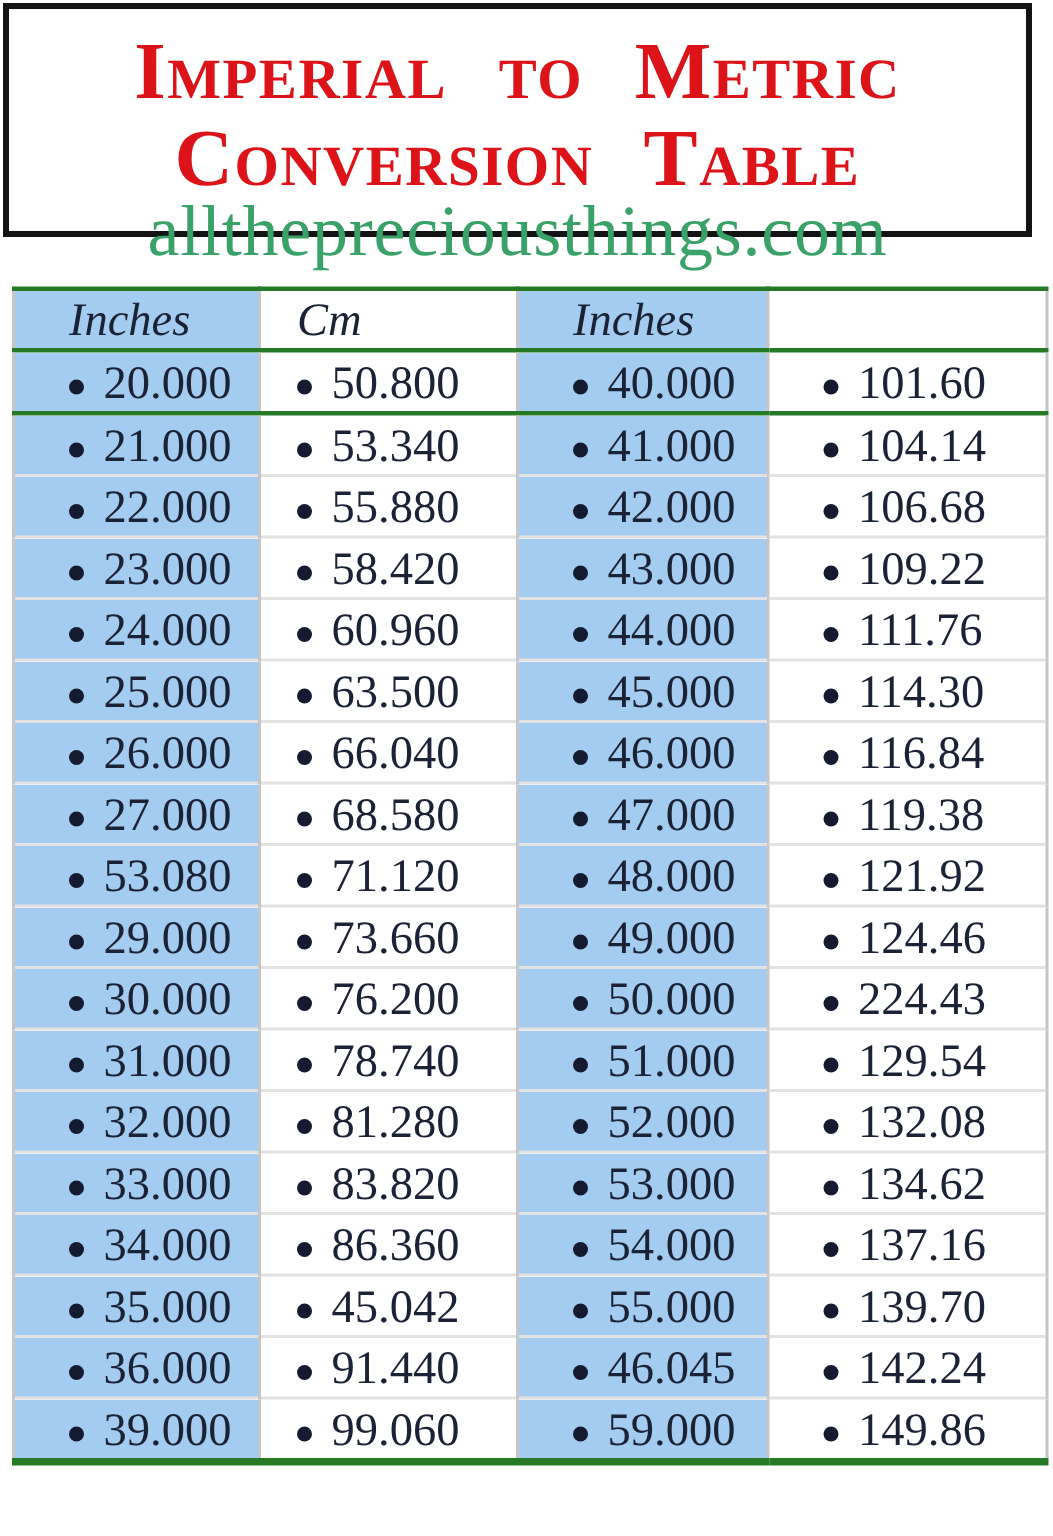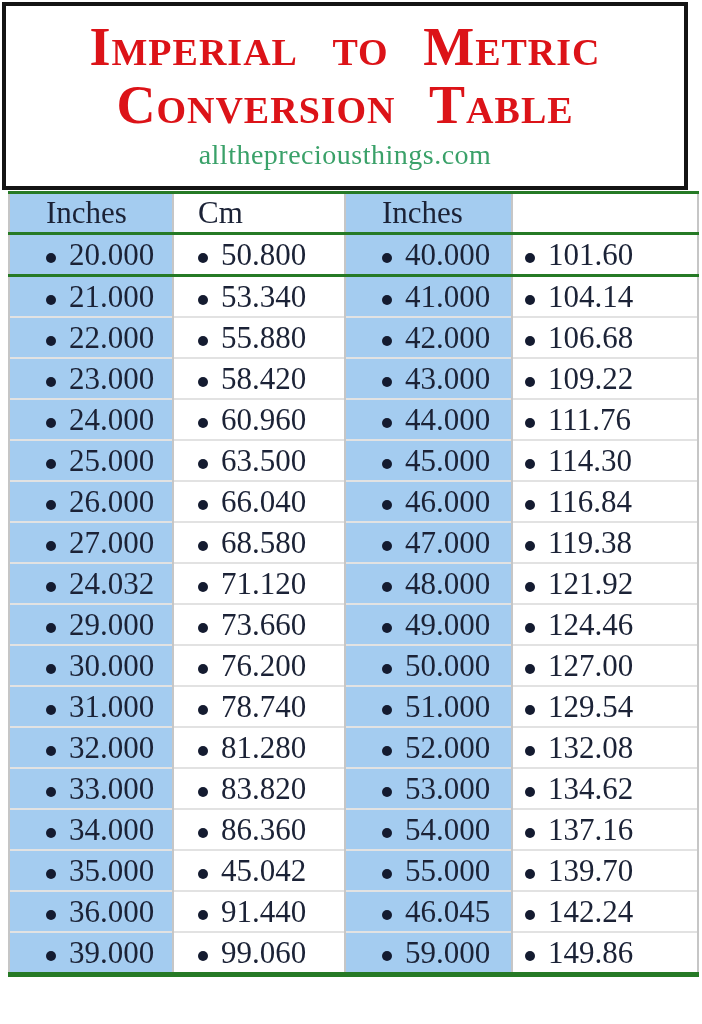--- a/index.html
+++ b/index.html
@@ -15,40 +15,40 @@
     background: #ffffff;
     overflow: hidden;
   }
 
   
   .header-box {
     position: absolute;
     left: 2px;
     top: 2px;
     width: 686px;
-    height: 188px;
+    height: 156px;
     box-sizing: border-box;
     border: 4px solid #141414;
     background: #ffffff;
     text-align: center;
   }
   .title {
     color: #DC1318;
     font-weight: bold;
     font-variant: small-caps;
     font-size: 54px;
     line-height: 58px;
     letter-spacing: 1px;
     word-spacing: 20px;
     white-space: nowrap;
   }
   .title.first { margin-top: 12px; }
   .website {
     color: #3AA169;
-    font-size: 28px;
+    font-size: 48px;
     line-height: 42px;
     letter-spacing: 0.5px;
   }
 
   
   .conv-table {
     position: absolute;
     left: 8px;
     top: 191px;
     width: 689px;
@@ -61,30 +61,30 @@
     border-right: 1px solid #C6C6C6;
   }
   .conv-table th, .conv-table td {
     border-left: 2px solid #C6C6C6;
     border-right: 2px solid #C6C6C6;
     font-weight: normal;
     text-align: left;
     overflow: hidden;
     white-space: nowrap;
   }
-  .conv-table th { height: 30px; }
+  .conv-table th { height: 30px; font-style: italic; }
   .conv-table td { height: 37px; }
 
   .c-blue  { background: #A4CCF0; }
   .c-white { background: #FFFFFF; }
 
   .conv-table th:nth-child(1), .conv-table td:nth-child(1) { padding-left: 36px; }
   .conv-table th:nth-child(2), .conv-table td:nth-child(2) { padding-left: 24px; }
   .conv-table th:nth-child(3), .conv-table td:nth-child(3) { padding-left: 36px; }
-  .conv-table th:nth-child(4), .conv-table td:nth-child(4) { padding-left: 12px; margin-top: 40px; }
+  .conv-table th:nth-child(4), .conv-table td:nth-child(4) { padding-left: 36px; margin-top: 40px; }
 
   
   .conv-table thead th { border-bottom: 3px solid #267A26; }
   
   .conv-table tbody td { border-top: 2px solid #E2E2E2; }
   
   .conv-table tbody tr:first-child td { border-bottom: 3px solid #267A26; }
   
   .conv-table tbody tr:last-child td { border-bottom: 5px solid #267A26; }
 
@@ -169,36 +169,36 @@
       <td class="c-blue"><span class="val">46.000</span></td>
       <td class="c-white"><span class="val">116.84</span></td>
     </tr>
         <tr>
       <td class="c-blue"><span class="val">27.000</span></td>
       <td class="c-white"><span class="val">68.580</span></td>
       <td class="c-blue"><span class="val">47.000</span></td>
       <td class="c-white"><span class="val">119.38</span></td>
     </tr>
         <tr>
-      <td class="c-blue"><span class="val">24.032</span></td>
+      <td class="c-blue"><span class="val">53.080</span></td>
       <td class="c-white"><span class="val">71.120</span></td>
       <td class="c-blue"><span class="val">48.000</span></td>
       <td class="c-white"><span class="val">121.92</span></td>
     </tr>
         <tr>
       <td class="c-blue"><span class="val">29.000</span></td>
       <td class="c-white"><span class="val">73.660</span></td>
       <td class="c-blue"><span class="val">49.000</span></td>
       <td class="c-white"><span class="val">124.46</span></td>
     </tr>
         <tr>
       <td class="c-blue"><span class="val">30.000</span></td>
       <td class="c-white"><span class="val">76.200</span></td>
       <td class="c-blue"><span class="val">50.000</span></td>
-      <td class="c-white"><span class="val">127.00</span></td>
+      <td class="c-white"><span class="val">224.43</span></td>
     </tr>
         <tr>
       <td class="c-blue"><span class="val">31.000</span></td>
       <td class="c-white"><span class="val">78.740</span></td>
       <td class="c-blue"><span class="val">51.000</span></td>
       <td class="c-white"><span class="val">129.54</span></td>
     </tr>
         <tr>
       <td class="c-blue"><span class="val">32.000</span></td>
       <td class="c-white"><span class="val">81.280</span></td>

